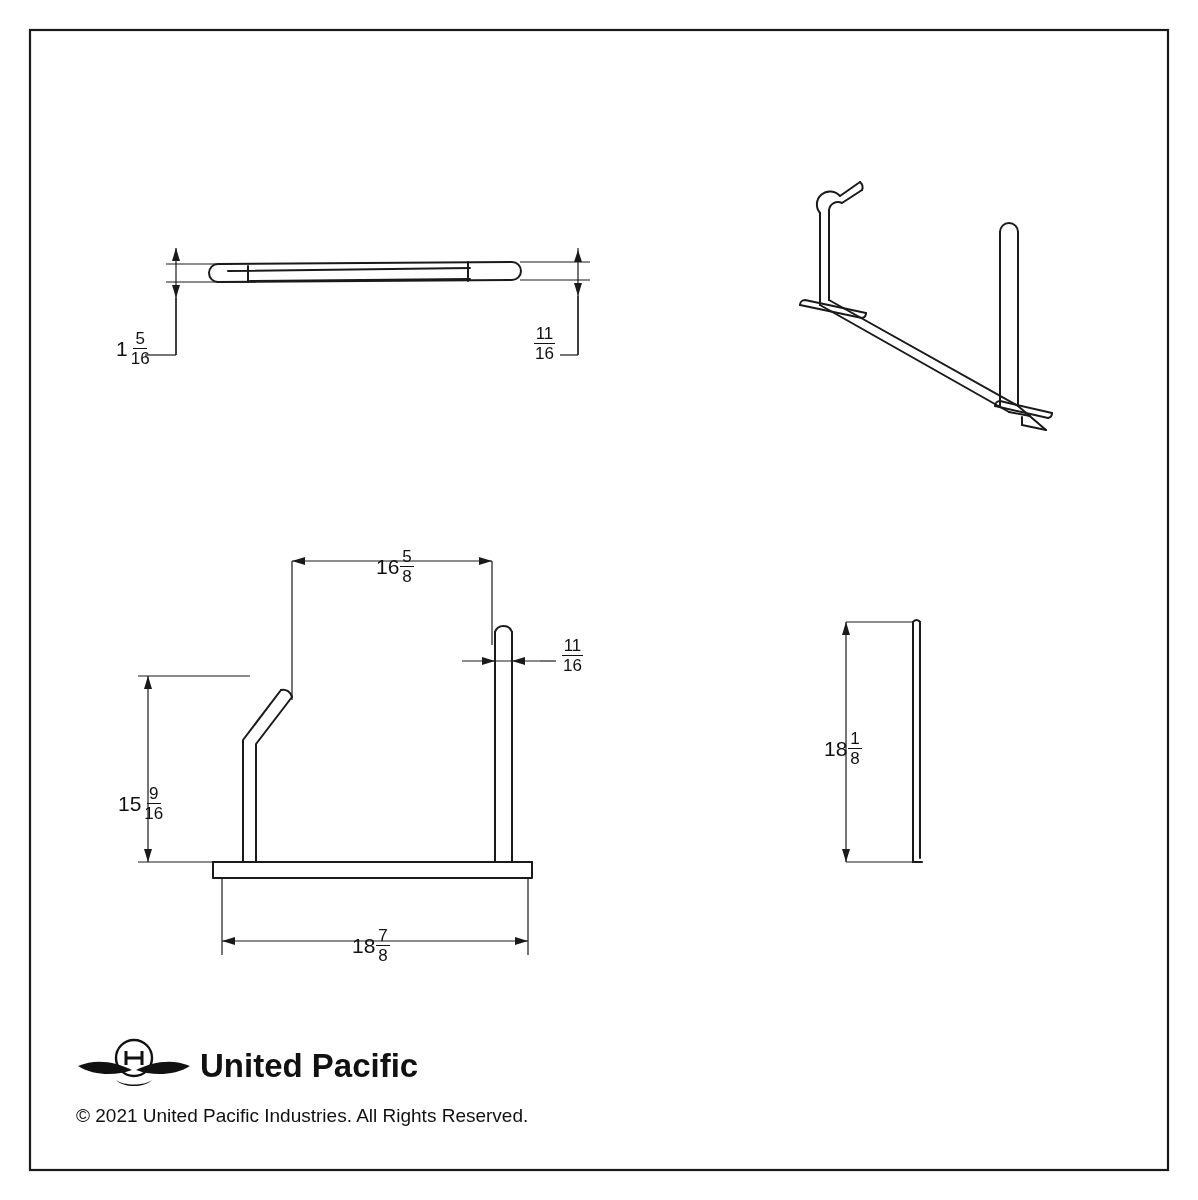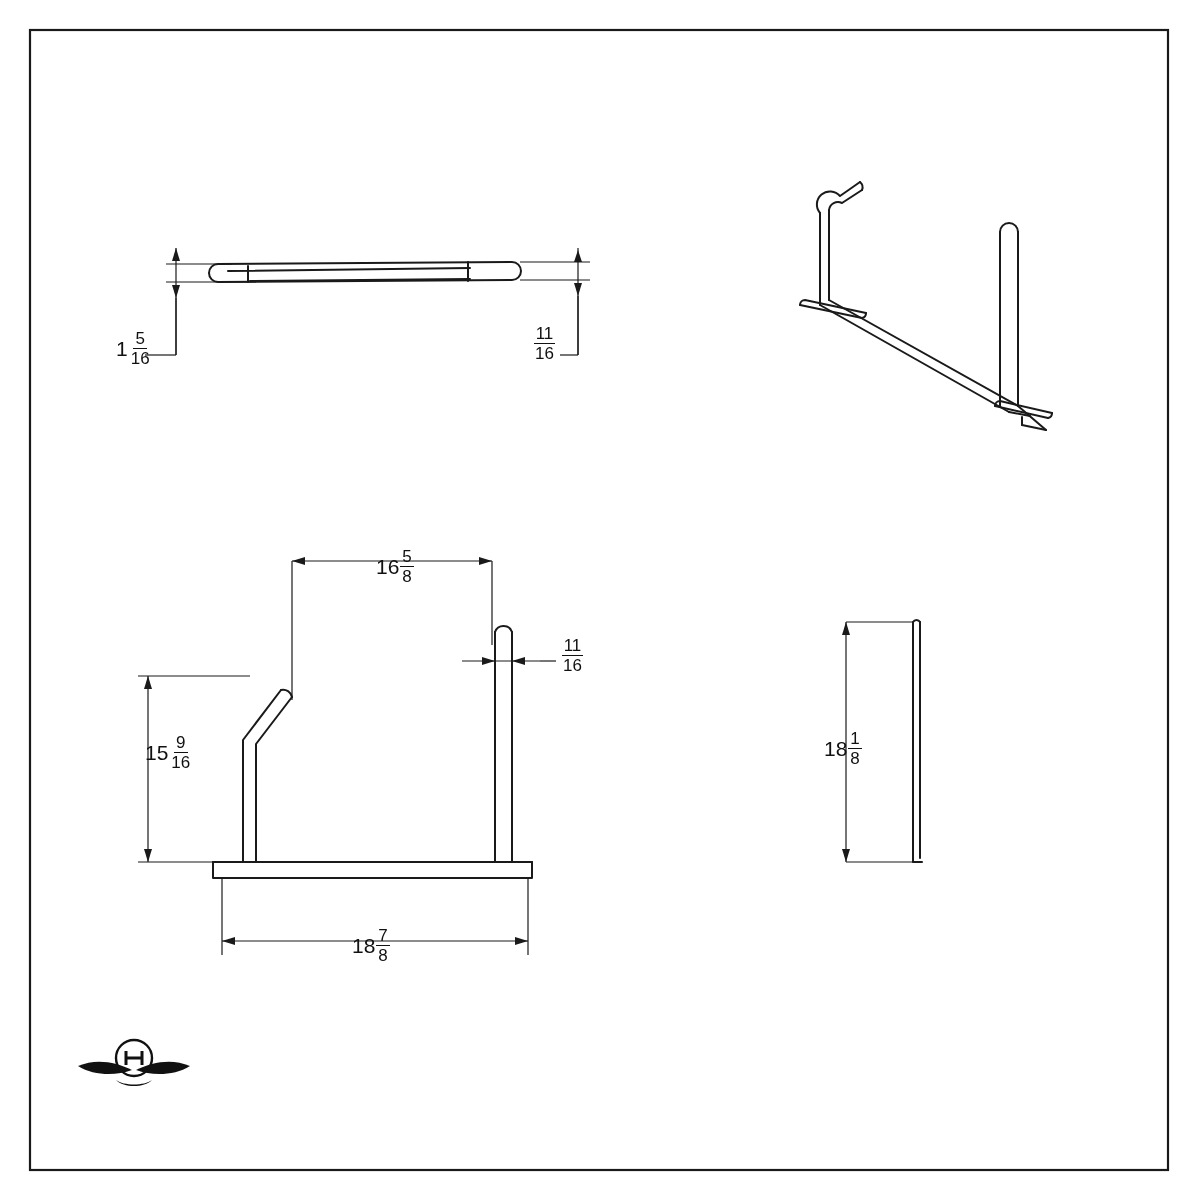--- a/index.html
+++ b/index.html
@@ -240,21 +240,21 @@
   </div>
 
   <div class="dim-label" style="left:560px; top:637px;">
     <span class="whole"></span>
     <span class="frac">
       <span class="num">11</span>
       <span class="den">16</span>
     </span>
   </div>
 
-  <div class="dim-label" style="left:118px; top:734px;margin-left:27px;">
+  <div class="dim-label" style="left:118px; top:785px;">
     <span class="whole">15</span>
     <span class="frac">
       <span class="num">9</span>
       <span class="den">16</span>
     </span>
   </div>
 
   <div class="dim-label" style="left:352px; top:927px;">
     <span class="whole">18</span>
     <span class="frac">
@@ -273,16 +273,18 @@
 
   <div id="brand-block">
     <div id="brand-row">
       <svg id="brand-logo" viewBox="0 0 116 60" xmlns="http://www.w3.org/2000/svg">
         <path d="M58 4 C48 4 40 12 40 22 C40 32 48 40 58 40 C68 40 76 32 76 22 C76 12 68 4 58 4 Z" fill="none" stroke="#111111" stroke-width="2.4"></path>
         <path d="M50 15 L50 29 M66 15 L66 29 M50 22 L66 22" stroke="#111111" stroke-width="3" fill="none"></path>
         <path d="M2 30 C20 22 40 26 56 34 C40 40 18 40 2 30 Z" fill="#111111"></path>
         <path d="M114 30 C96 22 76 26 60 34 C76 40 98 40 114 30 Z" fill="#111111"></path>
         <path d="M40 44 C48 50 68 50 76 44 C68 52 48 52 40 44 Z" fill="#111111"></path>
       </svg>
+      <div id="brand-name">United Pacific</div>
     </div>
+    <div id="copyright">© 2021 United Pacific Industries. All Rights Reserved.</div>
   </div>
 
 </div>
 
 </body></html>

